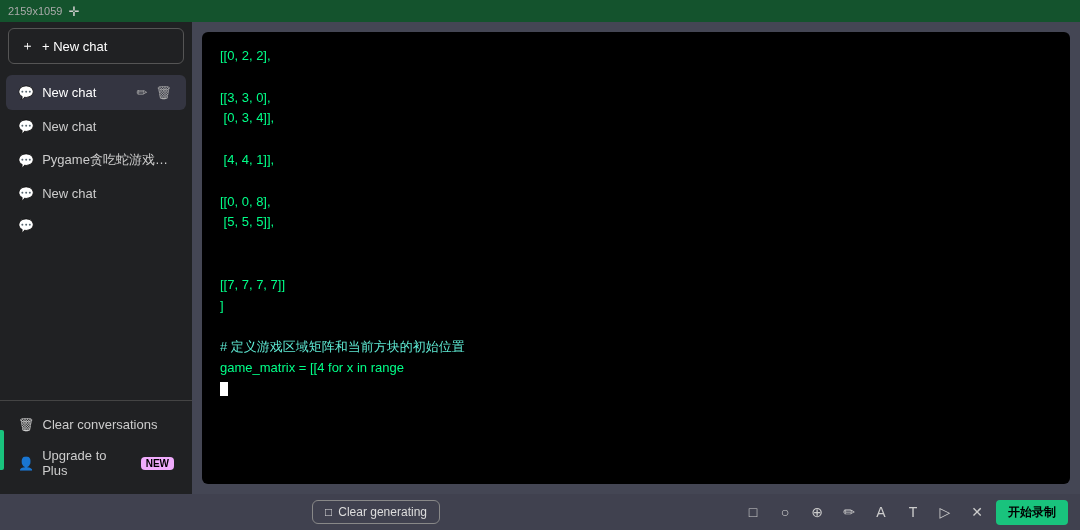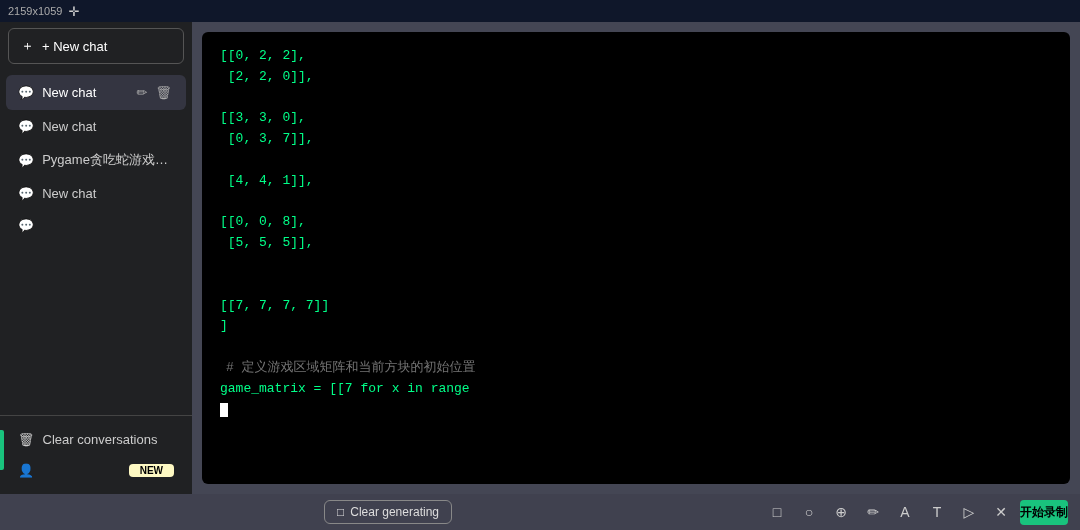--- a/index.html
+++ b/index.html
@@ -9,21 +9,21 @@
       display: flex;
       flex-direction: column;
       font-family: -apple-system, BlinkMacSystemFont, 'Segoe UI', sans-serif;
       background: #343541;
       overflow: hidden;
     }
 
     
     .top-bar {
       height: 22px;
-      background: #0f172a;
+      background: #14532d;
       display: flex;
       align-items: center;
       padding: 0 8px;
       font-size: 11px;
       color: #aaa;
       flex-shrink: 0;
     }
     .top-bar-icon {
       margin-left: 6px;
       font-size: 13px;
@@ -109,25 +109,25 @@
       display: flex;
       align-items: center;
       gap: 8px;
       padding: 8px 12px;
       cursor: pointer;
       color: #ccc;
       font-size: 13px;
       border-radius: 6px;
     }
     .badge-new {
-      background: #fef9c3;
+      background: #f0abfc;
       color: #000;
       font-size: 10px;
       font-weight: 700;
-      padding: 1px 11px;
+      padding: 1px 5px;
       border-radius: 4px;
       margin-left: auto;
     }
 
     
     .green-bar {
       width: 4px;
       height: 40px;
       background: #19c37d;
       position: absolute;
@@ -145,33 +145,32 @@
       overflow: hidden;
     }
 
     .code-container {
       flex: 1;
       background: #000;
       margin: 10px;
       border-radius: 6px;
       overflow-y: auto;
       padding: 14px 18px;
-      font-family: Liberation Mono, monospace;
+      font-family: Liberation Sans, sans-serif;
       font-size: 13px;
       line-height: 1.6;
     }
 
     .code-line {
       color: #00ff88;
       white-space: pre;
     }
     .code-comment {
-      color: #737373;
+      color: #5eead4;
       white-space: pre;
-      margin-left: 6px;
     }
     .code-cursor {
       display: inline-block;
       width: 8px;
       height: 14px;
       background: #fff;
       vertical-align: text-bottom;
     }
 
     
@@ -214,21 +213,21 @@
       color: #ccc;
       font-size: 14px;
       background: transparent;
       border: none;
     }
     .toolbar-start-btn {
       background: #19c37d;
       color: #000;
       border: none;
       border-radius: 4px;
-      padding: 4px 0;
+      padding: 4px 12px;
       font-size: 12px;
       cursor: pointer;
       font-weight: 600;
     }
   </style>
 </head>
 <body>
 
 <div class="top-bar">
   <span>2159x1059</span>
@@ -276,44 +275,44 @@
 
     <div class="green-bar"></div>
 
     <div class="sidebar-bottom">
       <div class="sidebar-bottom-item">
         <span>🗑</span>
         <span>Clear conversations</span>
       </div>
       <div class="sidebar-bottom-item">
         <span>👤</span>
+        <span>Upgrade to Plus</span>
         <span class="badge-new">NEW</span>
       </div>
     </div>
   </div>
 
   <div class="content-area">
     <div class="code-container">
       <div class="code-line">[[0, 2, 2],</div>
-      <div class="code-line"> [2, 2, 0]],</div>
       <div class="code-line">&nbsp;</div>
       <div class="code-line">[[3, 3, 0],</div>
-      <div class="code-line"> [0, 3, 7]],</div>
+      <div class="code-line"> [0, 3, 4]],</div>
       <div class="code-line">&nbsp;</div>
       <div class="code-line"> [4, 4, 1]],</div>
       <div class="code-line">&nbsp;</div>
       <div class="code-line">[[0, 0, 8],</div>
       <div class="code-line"> [5, 5, 5]],</div>
       <div class="code-line">&nbsp;</div>
       <div class="code-line">&nbsp;</div>
       <div class="code-line">[[7, 7, 7, 7]]</div>
       <div class="code-line">]</div>
       <div class="code-line">&nbsp;</div>
       <div class="code-comment"># 定义游戏区域矩阵和当前方块的初始位置</div>
-      <div class="code-line">game_matrix = [[7 for x in range</div>
+      <div class="code-line">game_matrix = [[4 for x in range</div>
       <div class="code-line"><span class="code-cursor"></span></div>
     </div>
   </div>
 
   <div style="position:relative; width:0; height:0;">
     
   </div>
 </div>
 
 <div class="bottom-bar">

